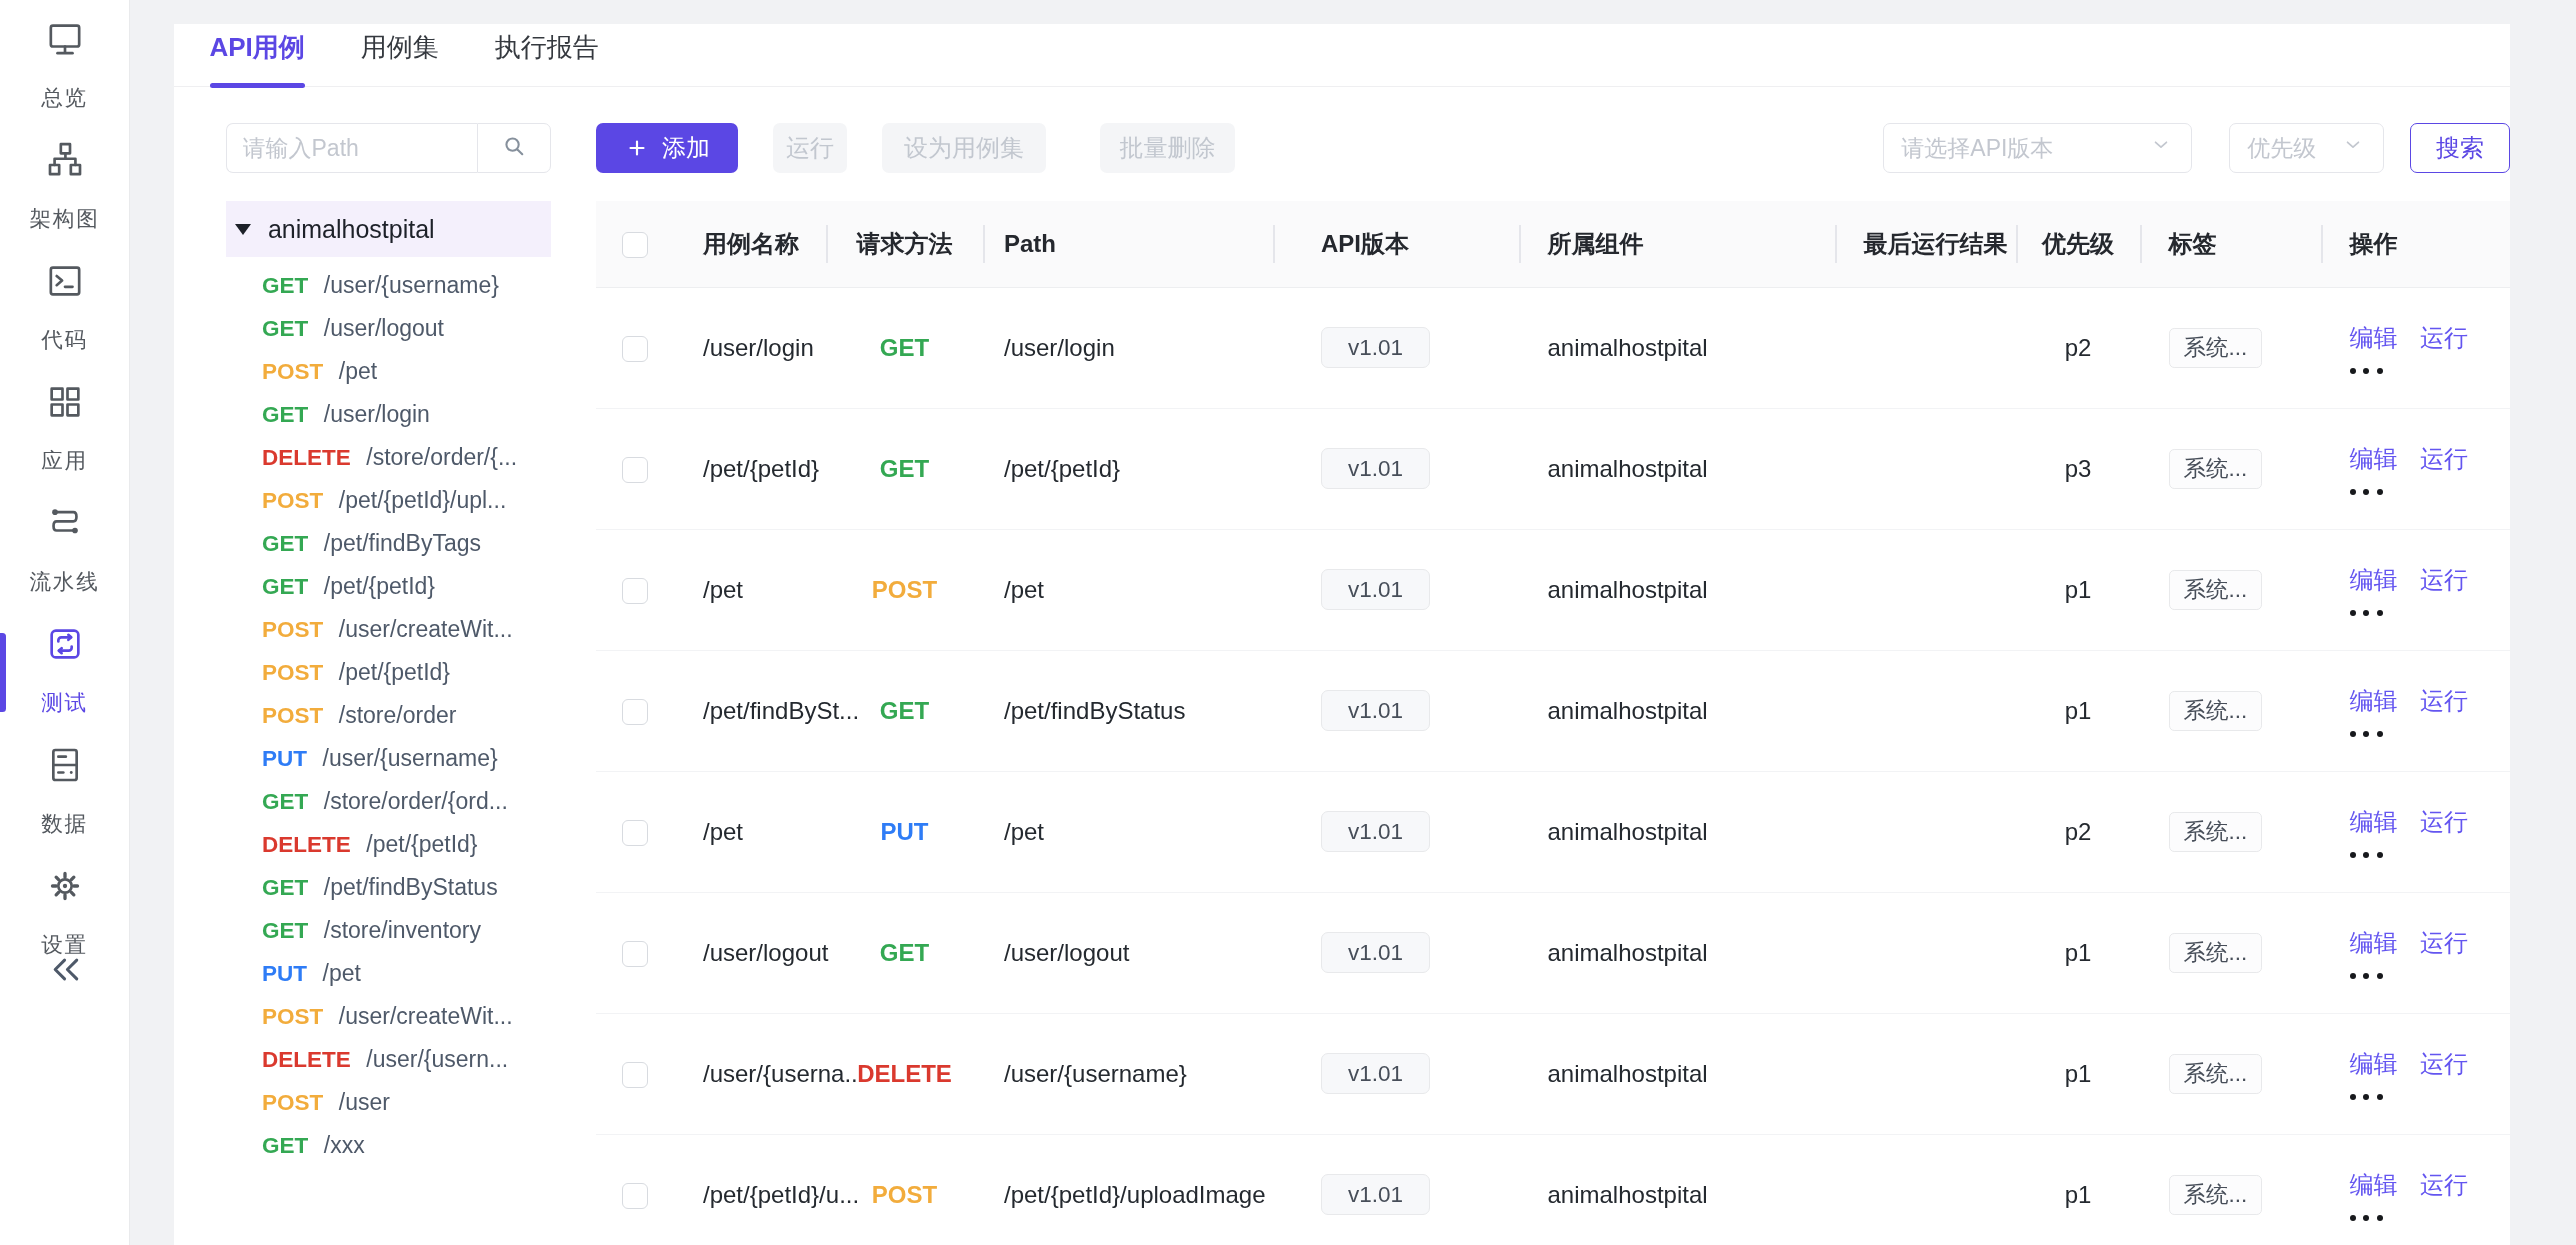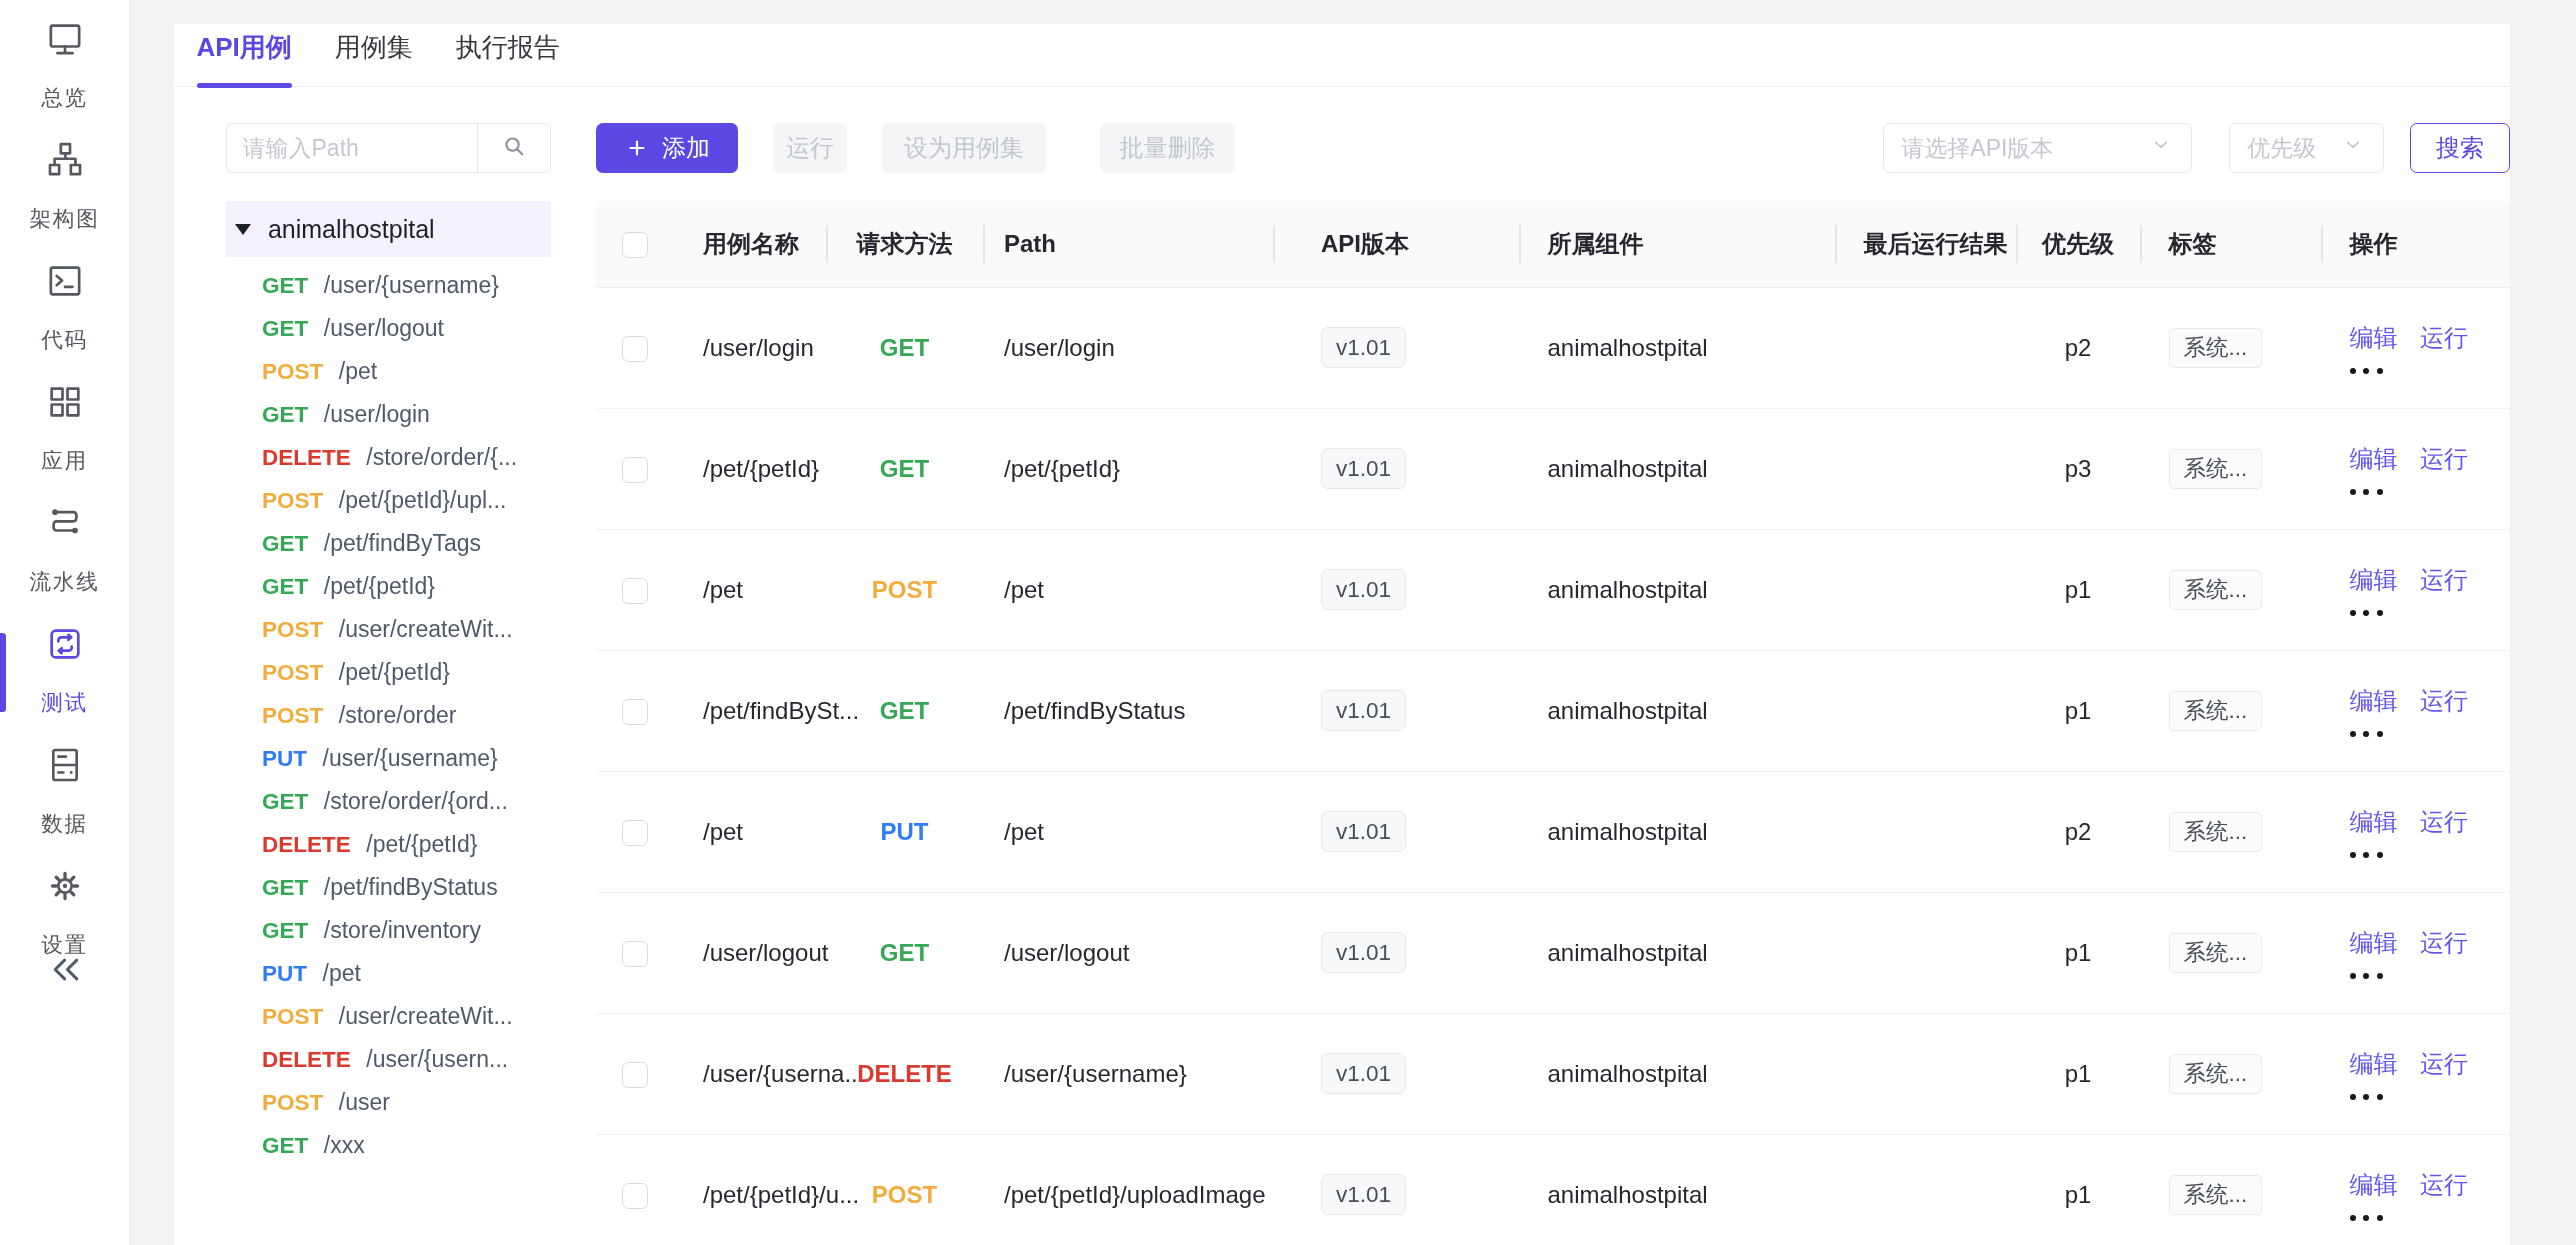--- a/index.html
+++ b/index.html
@@ -23,21 +23,21 @@
   .collapse-btn { position:absolute; left:0; top:947px; width:130px; display:flex; justify-content:center;
                color:#4E5969; cursor:pointer; }
   .collapse-btn svg { width:45px; height:45px; }
 
   
   .card { position:absolute; left:174px; top:24px; width:2336px; height:1221px; background:#FFFFFF; }
 
   
   .tabs { display:flex; align-items:flex-end; gap:43px; height:63px; padding-left:22.5px;
           border-bottom:1.7px solid #EFEFF1; }
-  .tab { position:relative; font-size:26px; color:#35393F; padding-bottom:21px; cursor:pointer; }
+  .tab { position:relative; font-size:26px; color:#35393F; padding-bottom:21px; cursor:pointer;margin-left:13px; }
   .tab.active { color:#5B47E4; font-weight:700; }
   .tab.active::after { content:''; position:absolute; left:0; right:0; bottom:-1.7px; height:4.3px;
           background:#5B47E4; border-radius:2.6px; }
 
   
   .left-panel { position:absolute; left:52px; top:99px; width:325px; }
   .search-row { display:flex; height:50px; }
   .search-input { flex:1; min-width:0; border:1.7px solid #E5E6EB; border-right:none;
           border-radius:7px 0 0 7px; padding:0 15.5px; font-size:23px; color:#1D2129; outline:none;
           font-family:inherit; background:#fff; }
@@ -91,21 +91,21 @@
   th.pad33,td.pad33 { padding-left:28.5px; }
   thead { border-bottom:1.7px solid #EDEEF0; }
   tbody tr { height:121px; border-bottom:1.7px solid #F2F3F5; background:#fff; }
   td { font-size:24px; color:#24292F; padding-left:21px; vertical-align:middle; }
   td.c1 { padding-left:26px; }
   th.c1 { padding-left:26px; }
   .cb { display:inline-block; width:26px; height:26px; border:1.7px solid #D8DBE0; border-radius:6px;
         background:#fff; cursor:pointer; vertical-align:middle; }
   .method { font-weight:700; }
   .chip { display:inline-flex; align-items:center; font-size:22.5px; color:#474E59; }
-  .chip.ver { height:41px; padding:0 14px; background:#F7F8FA; border:0.9px solid #E8E9EB; border-radius:7px; }
+  .chip.ver { height:41px; padding:0 26px; background:#F7F8FA; border:0.9px solid #E8E9EB; border-radius:7px; }
   .chip.tag { height:40px; padding:0 14px; background:#FCFCFD; border:1.7px solid #E8E9EB; border-radius:5.2px; }
   .ops-line { display:flex; gap:22.5px; }
   .ops-line a { color:#6355F0; font-size:24px; text-decoration:none; cursor:pointer; }
   .ops-more { display:flex; gap:7.8px; margin-top:14px; cursor:pointer; width:52px; }
   .ops-more i { width:6px; height:6px; border-radius:50%; background:#17191C; }
 </style>
 </head>
 <body>
 
 <div id="app">

